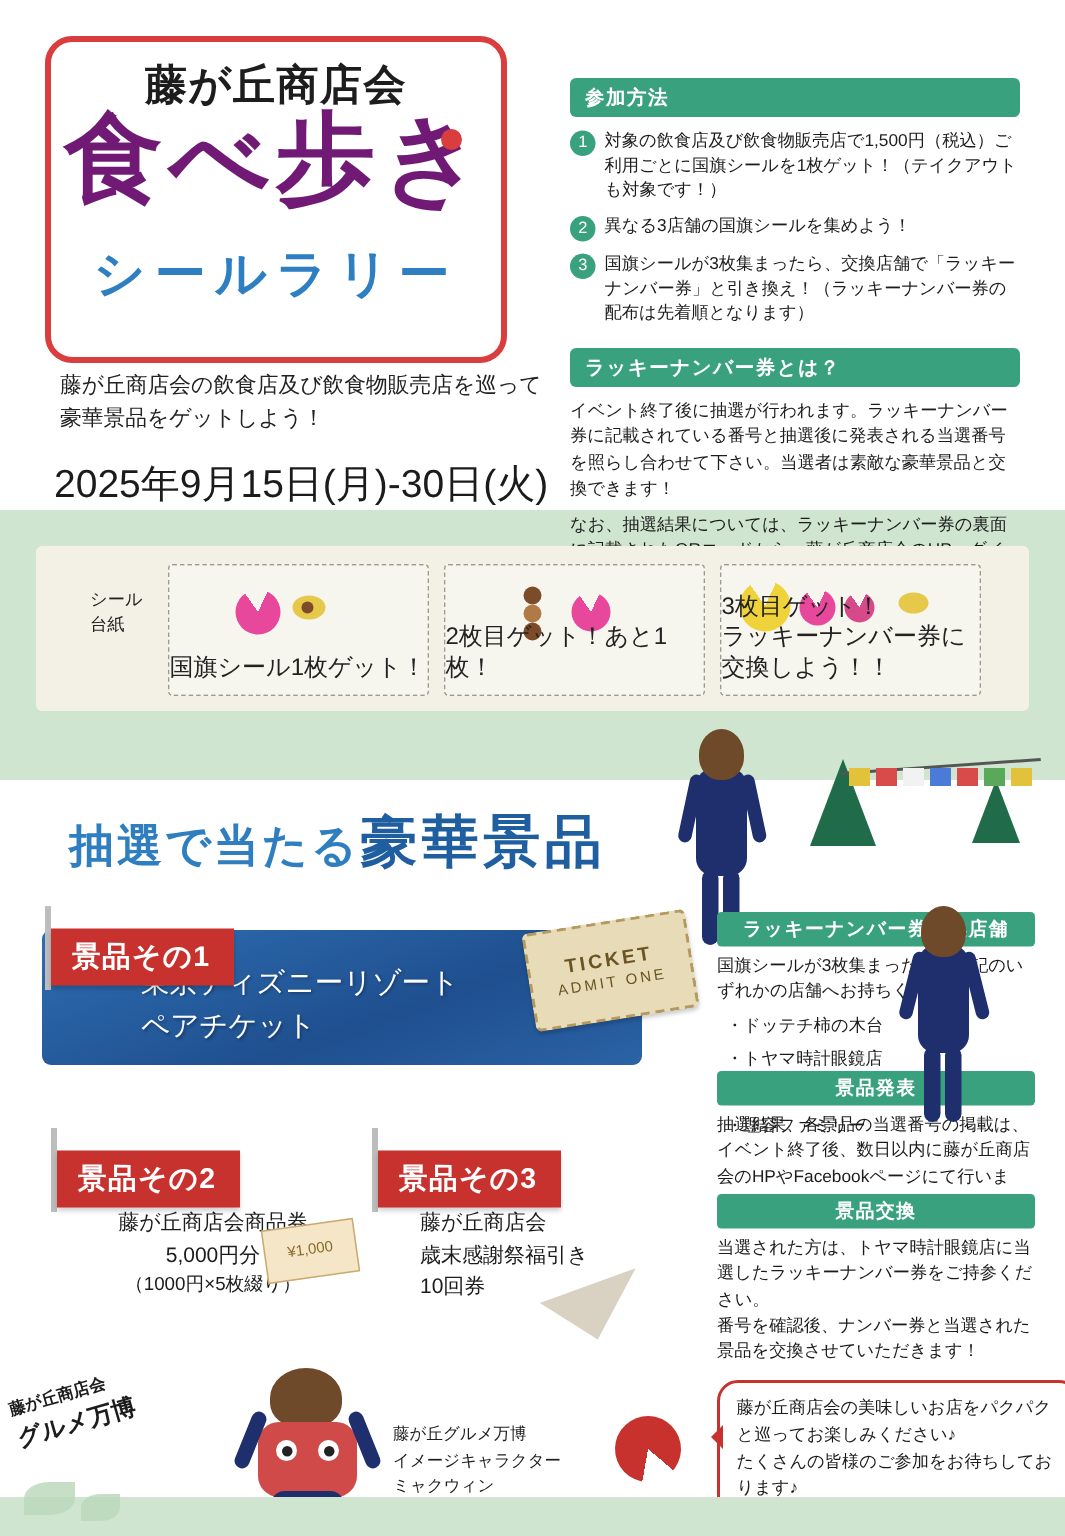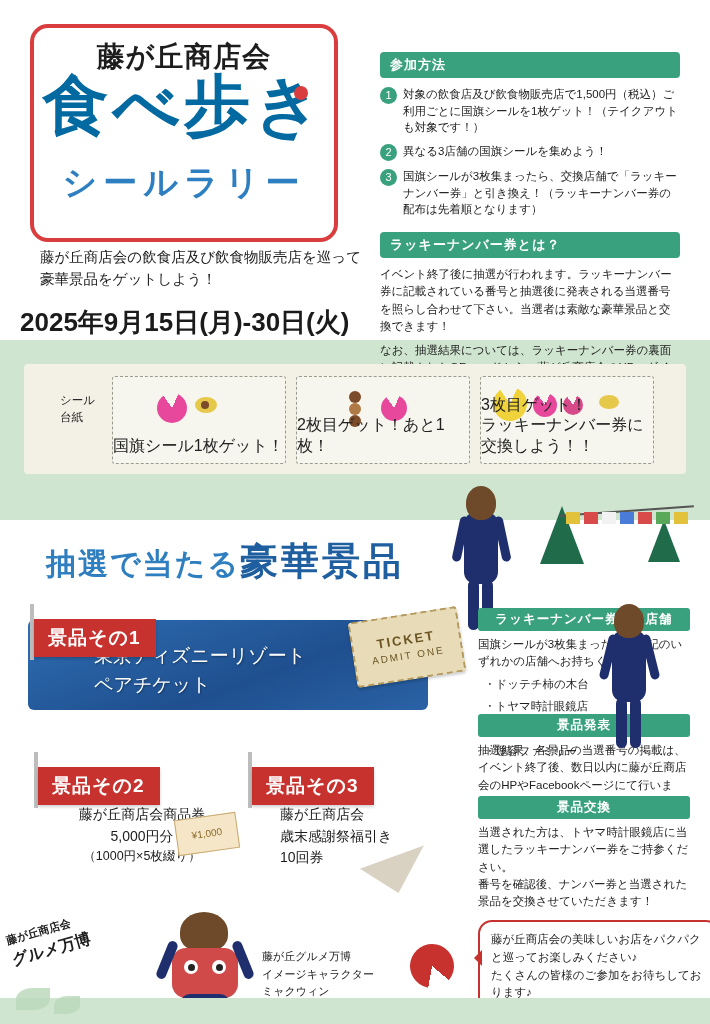--- a/index.html
+++ b/index.html
@@ -22,39 +22,39 @@
   .logo-box{
     position:absolute;left:30px;top:24px;width:300px;height:210px;
     border:4px solid #d93d3d;border-radius:18px;background:#fff;
   }
   .logo-line1{
     position:absolute;left:0;top:10px;width:300px;text-align:center;
     font-size:28px;font-weight:bold;color:#1d1d1d;letter-spacing:1px;
   }
   .logo-line2{
     position:absolute;left:0;top:44px;width:300px;text-align:center;
-    font-size:66px;font-weight:bold;color:#0369a1;letter-spacing:4px;
+    font-size:66px;font-weight:bold;color:#701a75;letter-spacing:4px;
     line-height:1;
     text-shadow:2px 2px 0 #fff, -2px -2px 0 #fff;
   }
   .logo-line3{
     position:absolute;left:0;top:132px;width:300px;text-align:center;
     font-size:34px;font-weight:bold;color:#2d7fc1;letter-spacing:6px;
   }
   .logo-dot{
     position:absolute;right:26px;top:58px;width:14px;height:14px;border-radius:50%;
     background:#d93d3d;
   }
   .lead{
     position:absolute;left:40px;top:246px;width:340px;
     font-size:14.5px;color:#222;line-height:1.55;
   }
   .dates{
-    position:absolute;left:20px;top:305px;
-    font-size:26px;font-weight:bold;color:#1b1b1b;letter-spacing:0px;
+    position:absolute;left:36px;top:305px;
+    font-size:26px;font-weight:normal;color:#1b1b1b;letter-spacing:0px;
   }
 
   
   .rcol{position:absolute;left:380px;top:52px;width:300px;}
   .bar{
     background:#3aa17e;color:#fff;border-radius:4px;
     font-size:13px;font-weight:bold;padding:4px 10px;margin-bottom:8px;
     letter-spacing:1px;
   }
   .step{display:flex;margin-bottom:7px;}

